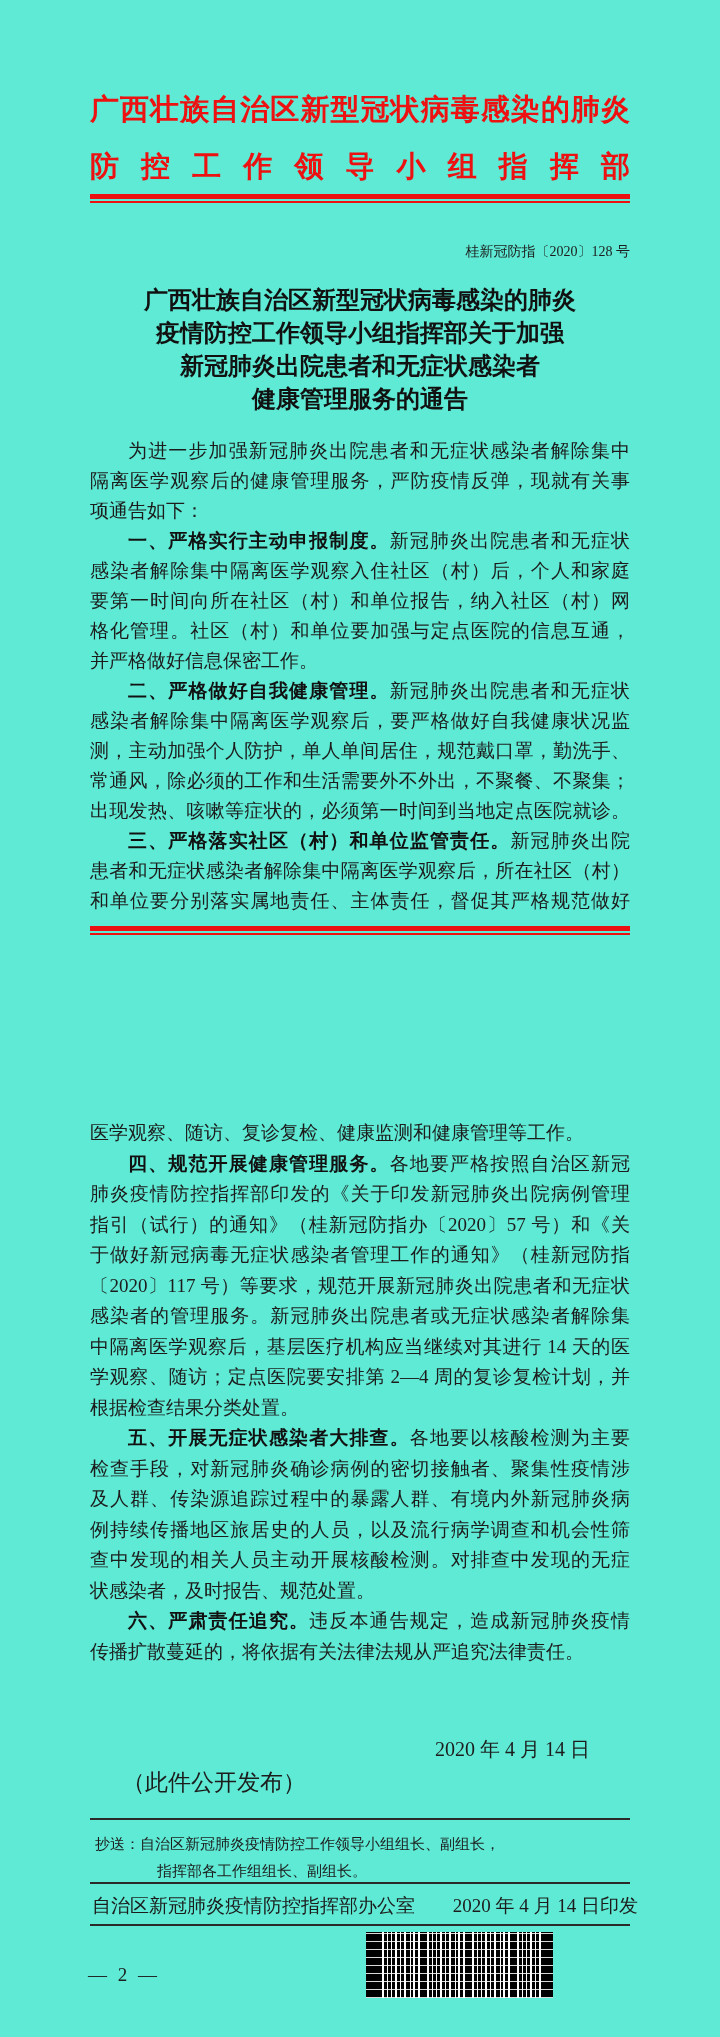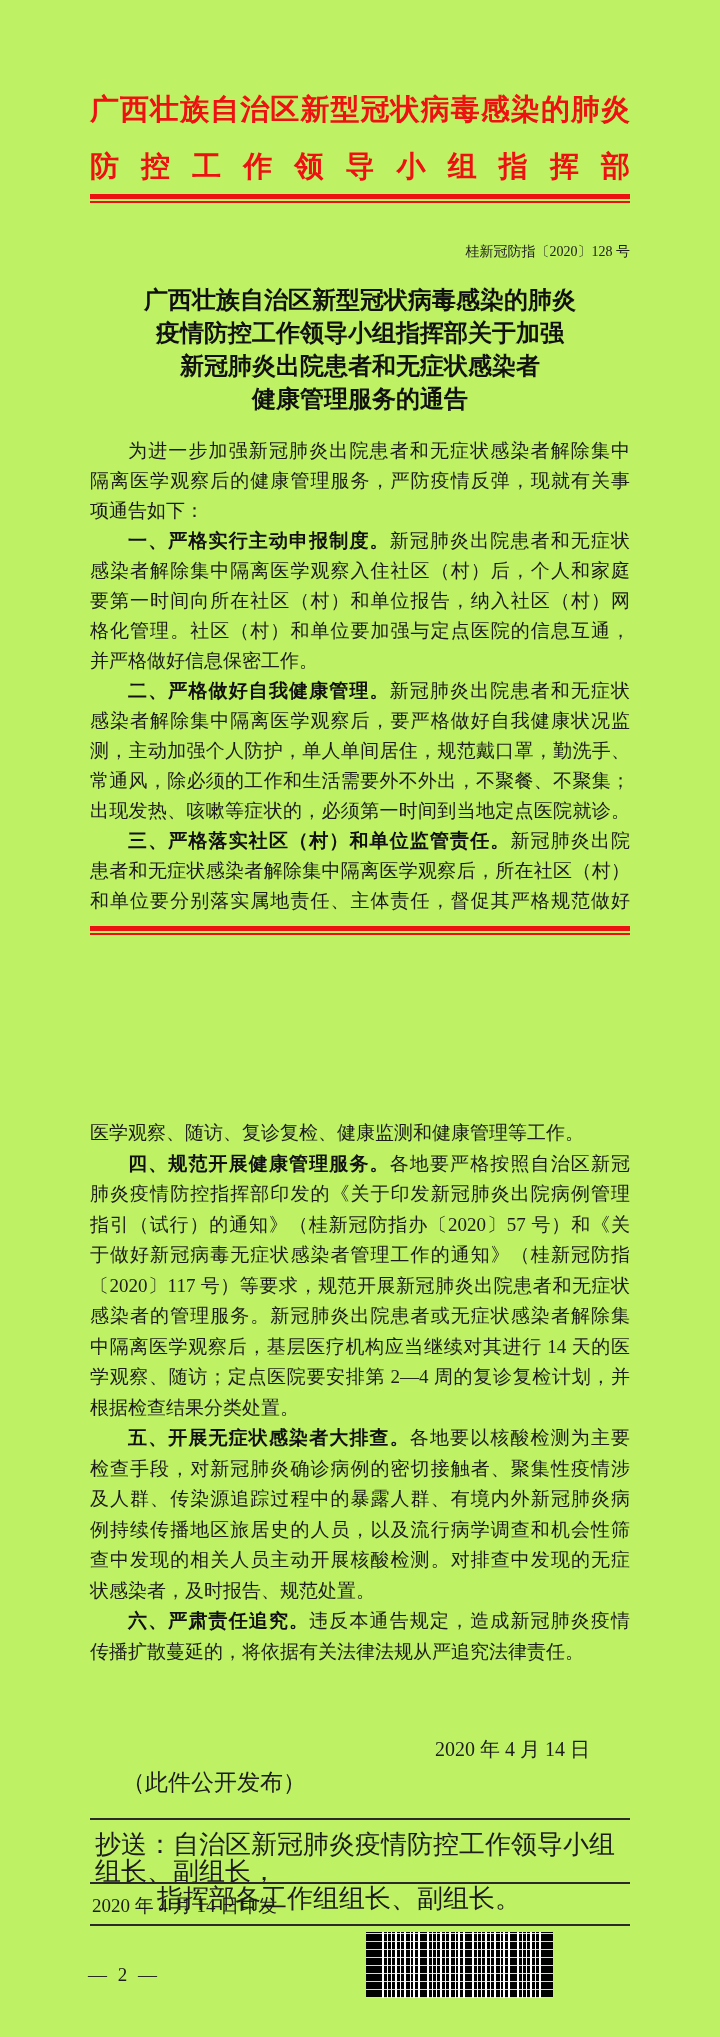--- a/index.html
+++ b/index.html
@@ -1,18 +1,18 @@
 <!DOCTYPE html>
 <html lang="zh" style="--red: #ee1111;"><head>
 <meta charset="utf-8">
 <style>
   :root { --red:#ee1111; }
   html,body{margin:0;padding:0;background:#ffffff;}
   .page{
-    position:relative;width:720px;height:2037px;background:#bef264;overflow:hidden;
+    position:relative;width:720px;height:2037px;background:#5eead4;overflow:hidden;
     font-family:"Liberation Serif","DejaVu Serif",serif;color:#1c1c1c;
   }
   
   .org-header{position:absolute;left:90px;top:86px;width:540px;color:var(--red);font-weight:bold;}
   .org-line1{font-size:29px;line-height:46px;white-space:nowrap;text-align:justify;text-align-last:justify;}
   .org-line2{font-size:29px;line-height:46px;margin-top:11px;white-space:nowrap;text-align:justify;text-align-last:justify;}
   .rule-red{position:absolute;left:90px;width:540px;height:2px;border-top:5px solid var(--red);border-bottom:2px solid var(--red);}
   .rule1{top:194px;}
   .rule2{top:926px;}
   
@@ -29,21 +29,21 @@
   .line.fill{text-align:justify;text-align-last:justify;}
   .hd{font-family:Liberation Sans, sans-serif;font-weight:bold;color:#111;}
   
   .date-line{position:absolute;top:1736px;left:90px;width:500px;text-align:right;font-size:20px;line-height:26px;}
   .public-note{position:absolute;top:1770px;left:122px;font-size:23px;line-height:26px;}
   
   .hr{position:absolute;left:90px;width:540px;border-top:2px solid #2a2a2a;height:0;}
   .hr1{top:1818px;}
   .hr2{top:1882px;}
   .hr3{top:1924px;}
-  .cc{position:absolute;left:95px;top:1831px;width:535px;font-size:26px;line-height:27px;}
+  .cc{position:absolute;left:95px;top:1831px;width:535px;font-size:15px;line-height:27px;}
   .cc-line2{padding-left:62px;}
   .office-line{position:absolute;left:92px;top:1893px;width:546px;display:flex;justify-content:space-between;font-size:19px;line-height:25px;}
   .page-number{position:absolute;left:88px;top:1964px;font-size:19px;letter-spacing:3px;}
   
   .barcode{
     position:absolute;left:366px;top:1932px;width:187px;height:66px;background-color:#fff;
     background-image:
       repeating-linear-gradient(0deg, rgba(255,255,255,.85) 0 1px, transparent 1px 8px),
       linear-gradient(90deg, #000 0 13px, transparent 13px),
       linear-gradient(270deg, #000 0 11px, transparent 11px),
@@ -120,20 +120,21 @@
   <div class="hr hr1"></div>
 
   <div class="cc">
     <div class="cc-line1"><span>抄送：</span><span>自治区新冠肺炎疫情防控工作领导小组组长、副组长，</span></div>
     <div class="cc-line2">指挥部各工作组组长、副组长。</div>
   </div>
 
   <div class="hr hr2"></div>
 
   <div class="office-line">
+    <span>自治区新冠肺炎疫情防控指挥部办公室</span>
     <span>2020 年 4 月 14 日印发</span>
   </div>
 
   <div class="hr hr3"></div>
 
   <div class="barcode"></div>
 
   <div class="page-number">— 2 —</div>
 
 </div>

